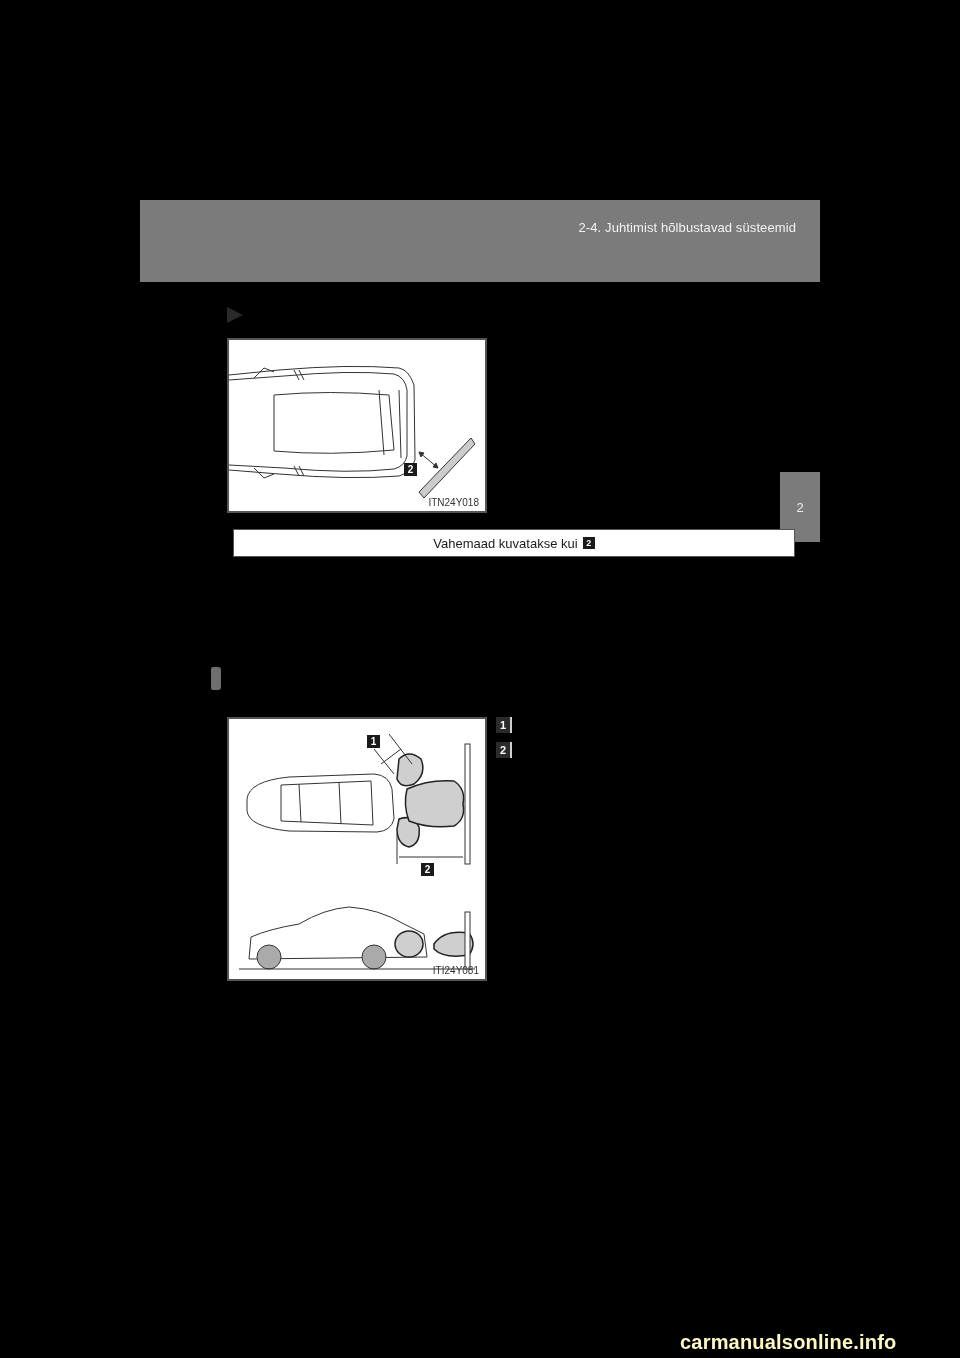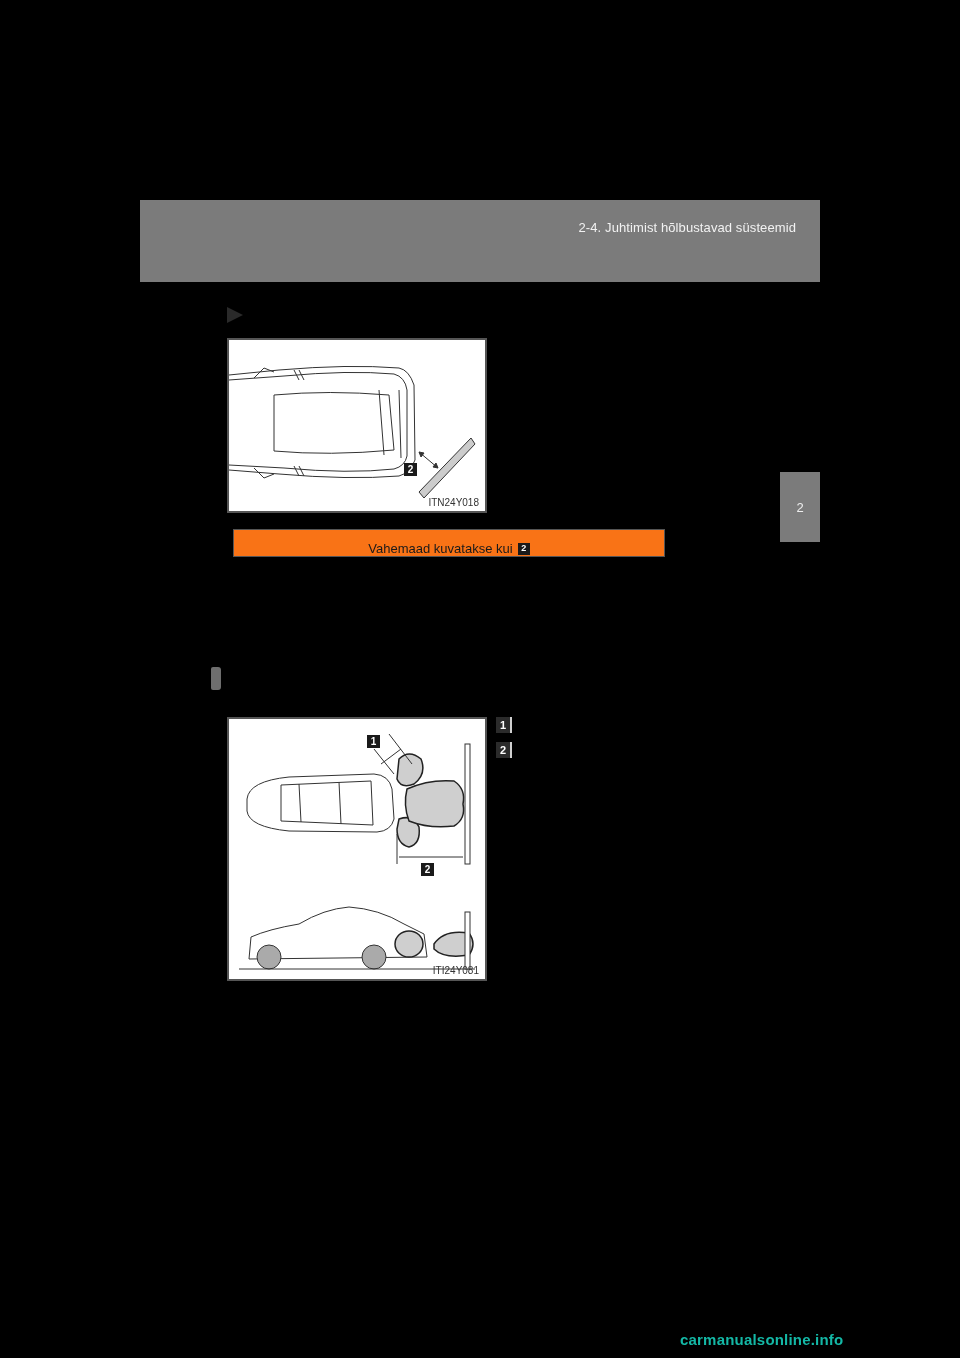--- a/index.html
+++ b/index.html
@@ -36,35 +36,35 @@
   .figure svg { position: absolute; left: 0; top: 0; }
   .fig-code {
     position: absolute; right: 6px; bottom: 3px; font-size: 10px; color: #333;
   }
   .num-badge {
     display: inline-flex; align-items: center; justify-content: center;
     width: 13px; height: 13px; background: #1a1a1a; color: #fff; font-size: 10px; font-weight: bold;
     line-height: 1;
   }
   .table {
-    position: absolute; left: 233px; top: 529px; width: 432px; height: 28px;
-    background: #f97316; border: 1px solid #555; box-sizing: border-box; display: flex; align-items: flex-end;
+    position: absolute; left: 233px; top: 529px; width: 562px; height: 28px;
+    background: #ffffff; border: 1px solid #555; box-sizing: border-box; display: flex;
   }
   .th {
     flex: 1; display: flex; align-items: center; justify-content: center; font-size: 13px; color: #1a1a1a;
   }
   .th + .th { border-left: 1px solid #555; }
   .th .num-badge { margin-left: 5px; width: 12px; height: 12px; font-size: 9px; }
   .legend-badge {
     position: absolute; left: 496px; width: 16px; height: 16px; background: #2b2b2b;
     border-right: 2px solid #cfcfcf; color: #fff; font-size: 11px; font-weight: bold;
     display: flex; align-items: center; justify-content: center; box-sizing: border-box;
   }
   .watermark {
-    position: absolute; left: 680px; top: 1331px; color: #14b8a6; font-size: 15px; font-weight: bold;
+    position: absolute; left: 680px; top: 1331px; color: #fef9c3; font-size: 20px; font-weight: bold;
     letter-spacing: 0.2px;
     text-align: center;
   }
 </style>
 </head>
 <body>
 
 <div class="header">
   <span class="header-title">2-4. Juhtimist hõlbustavad süsteemid</span>
 </div>

